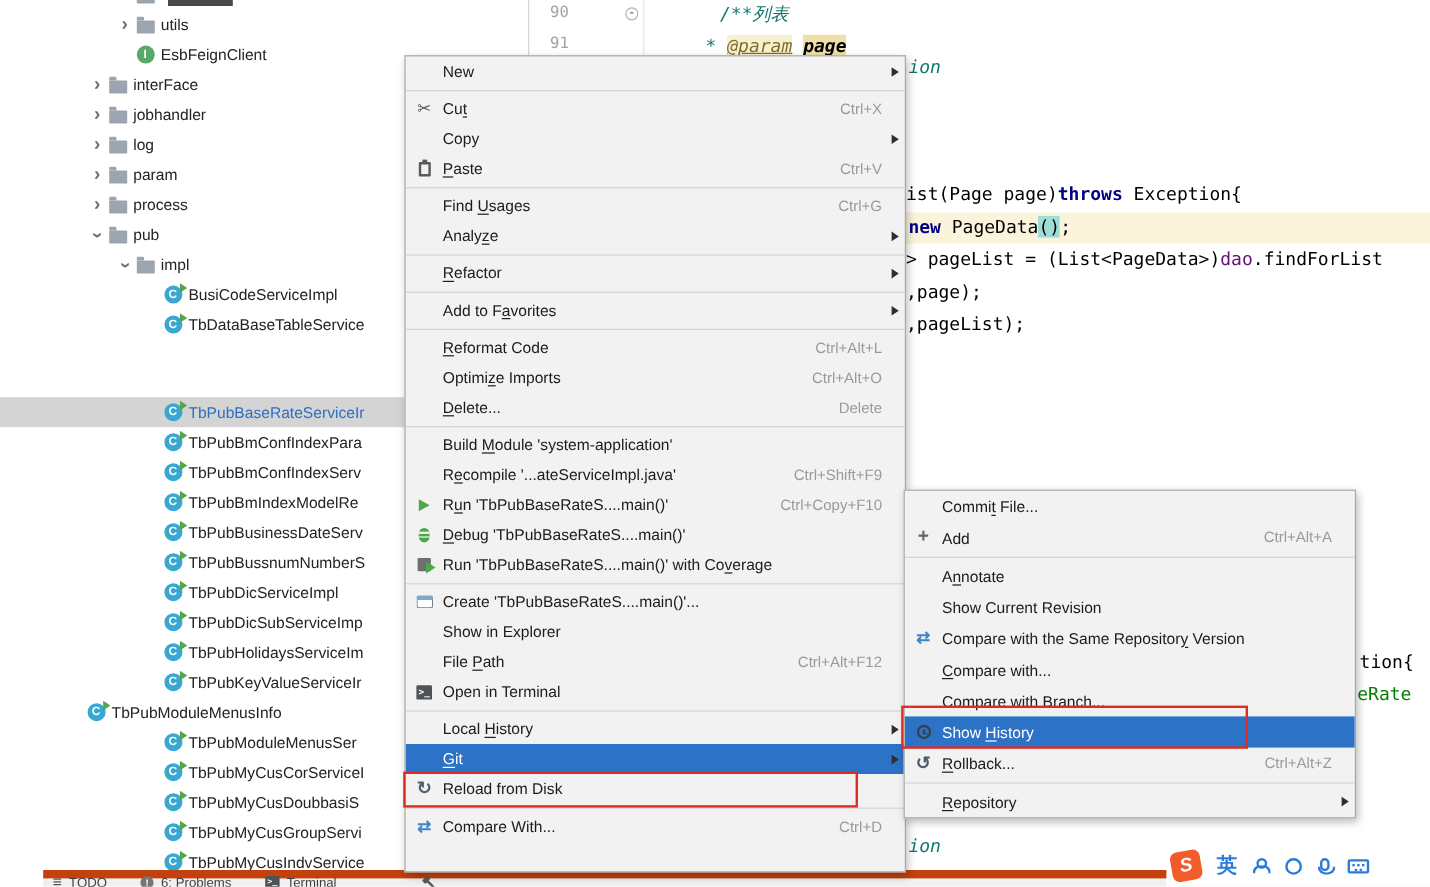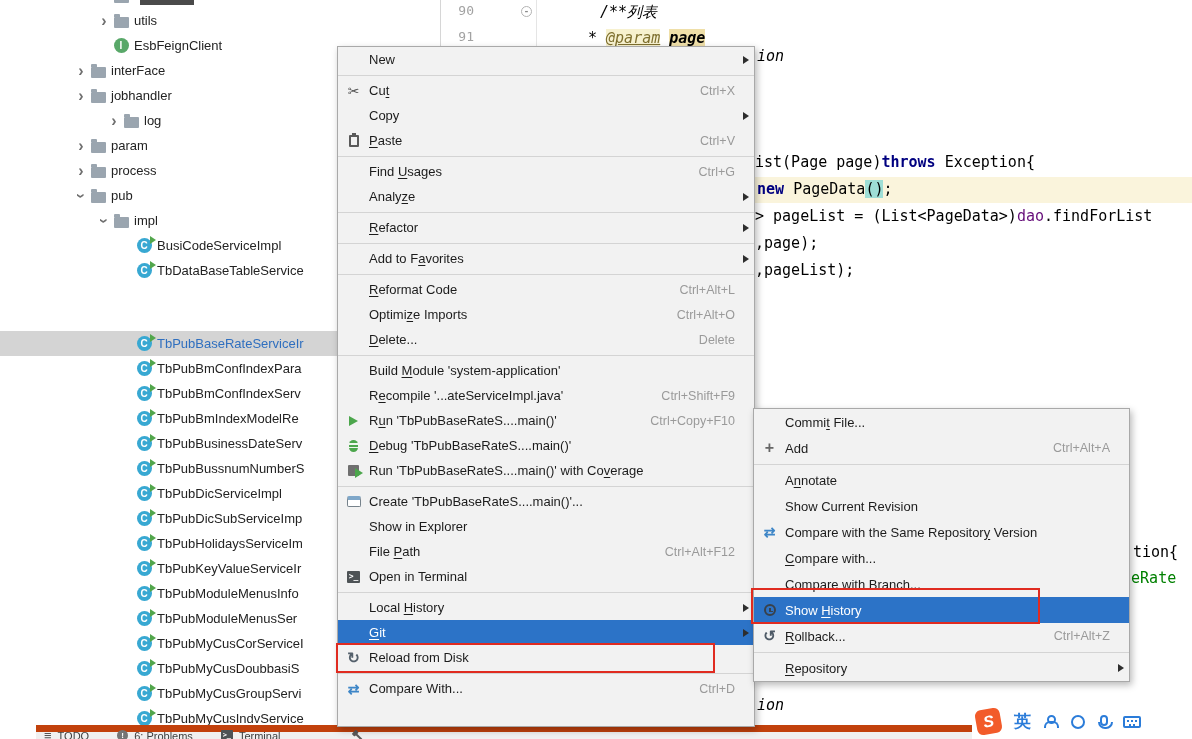--- a/index.html
+++ b/index.html
@@ -38,21 +38,21 @@
   .cur-line { position:absolute; left:441px; right:0; top:177px; height:26px; background:#FAF4DC; z-index:1; }
   .gutter-line { position:absolute; left:536px; top:0; width:1px; height:725px; background:#E5E5E5; z-index:1; }
   .lnum { position:absolute; left:444px; width:30px; text-align:right; color:#A2A2A2;
           font:13px "DejaVu Sans Mono", monospace; z-index:2; }
   .icon-fold { position:absolute; left:521px; top:6px; width:11px; height:11px; border:1px solid #B3B3B3;
                border-radius:50%; background:#fff; color:#8A8A8A; font:bold 9px/9px "DejaVu Sans Mono",monospace;
                text-align:center; z-index:2; }
   .icon-fold::before { content:"-"; }
   .code { position:absolute; font:15px "DejaVu Sans Mono", monospace; white-space:pre; color:#000; z-index:2; }
   .code .kw { color:#000080; font-weight:bold; }
-  .code .cmt { color:#000000; font-style:italic; }
+  .code .cmt { color:#0f766e; font-style:italic; }
   .code .doctag { color:#7E6F2E; font-style:italic; text-decoration:underline; background:#F7F1CF; }
   .code .docval { background:#EFDFA8; font-style:italic; font-weight:bold; }
   .code .teal { background:#9EDED6; }
   .code .field { color:#660E7A; }
   .code .green { color:#008000; }
 
   
   .menu { position:absolute; background:#F2F2F2; border:1px solid #A9A9A9;
           box-shadow:2px 3px 7px rgba(0,0,0,.28); overflow:hidden; }
   #context-menu { left:337px; top:46px; width:418px; height:681px; z-index:10; }
@@ -186,39 +186,39 @@
         </span>
         <span class="tlabel">interFace</span>
       </div>
       <div class="tree-row" style="padding-left: 72px;">
         <span class="tw icon-chevron-right"></span>
         <span class="ticon">
           <span class="icon-folder"></span>
         </span>
         <span class="tlabel">jobhandler</span>
       </div>
-      <div class="tree-row" style="padding-left: 72px; margin-left: 33px;">
-        <span class="tw icon-chevron-right"></span>
-        <span class="ticon">
-          <span class="icon-folder"></span>
-        </span>
-        <span class="tlabel">log</span>
-      </div>
       <div class="tree-row" style="padding-left: 72px;">
         <span class="tw icon-chevron-right"></span>
         <span class="ticon">
           <span class="icon-folder"></span>
         </span>
-        <span class="tlabel">param</span>
+        <span class="tlabel">log</span>
       </div>
       <div class="tree-row" style="padding-left: 72px;">
         <span class="tw icon-chevron-right"></span>
         <span class="ticon">
           <span class="icon-folder"></span>
         </span>
+        <span class="tlabel">param</span>
+      </div>
+      <div class="tree-row" style="padding-left: 72px;">
+        <span class="tw icon-chevron-right"></span>
+        <span class="ticon">
+          <span class="icon-folder"></span>
+        </span>
         <span class="tlabel">process</span>
       </div>
       <div class="tree-row" style="padding-left: 72px;">
         <span class="tw icon-chevron-down"></span>
         <span class="ticon">
           <span class="icon-folder"></span>
         </span>
         <span class="tlabel">pub</span>
       </div>
       <div class="tree-row" style="padding-left: 95px;">
@@ -305,21 +305,21 @@
         </span>
         <span class="tlabel">TbPubHolidaysServiceIm</span>
       </div>
       <div class="tree-row" style="padding-left: 118px;">
         <span class="tw"></span>
         <span class="ticon">
           <span class="icon-class"></span>
         </span>
         <span class="tlabel">TbPubKeyValueServiceIr</span>
       </div>
-      <div class="tree-row" style="padding-left: 118px;">
+      <div class="tree-row" style="padding-left: 54px;">
         <span class="tw"></span>
         <span class="ticon">
           <span class="icon-class"></span>
         </span>
         <span class="tlabel">TbPubModuleMenusInfo</span>
       </div>
       <div class="tree-row" style="padding-left: 118px;">
         <span class="tw"></span>
         <span class="ticon">
           <span class="icon-class"></span>

